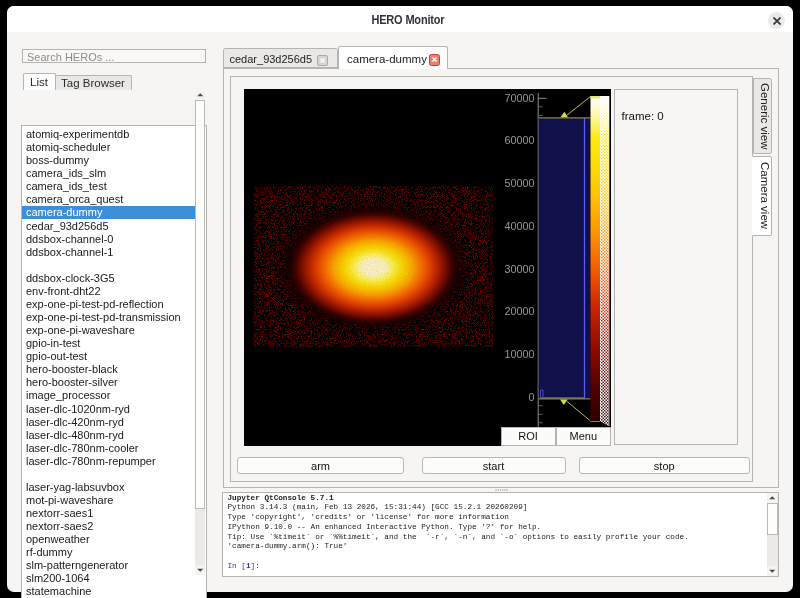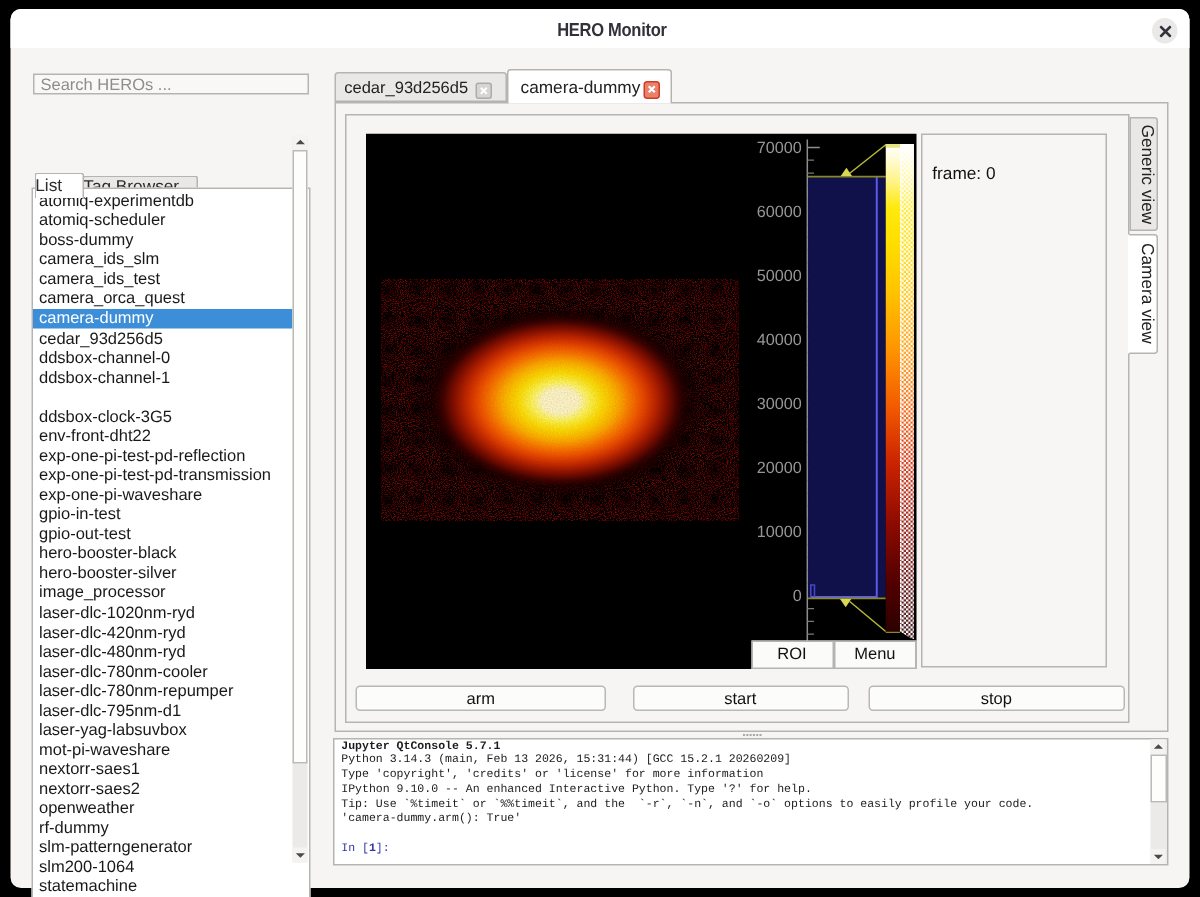--- a/index.html
+++ b/index.html
@@ -8,21 +8,21 @@
   .abs{position:absolute;}
   svg{display:block;}
   #win{left:7px;top:6px;width:786px;height:585.5px;background:#f6f5f3;border-radius:7px;}
   #titlebar{left:7px;top:6px;width:786px;height:26px;background:#ffffff;border-radius:7px 7px 0 0;}
   #title{left:0;top:12.5px;width:800px;text-align:center;font-weight:bold;font-size:12.5px;color:#31313a;letter-spacing:-0.2px;transform:translateX(7px) scaleX(0.88);transform-origin:408px 0;}
   #closebtn{left:768px;top:12px;width:17px;height:17px;border-radius:50%;background:#eae9e8;}
   #closebtn svg{position:absolute;left:5px;top:5px;}
   
   #search{left:22px;top:49.3px;width:178px;height:10.7px;border:1px solid #b5b4b1;background:#f9f8f6;
           font-size:11px;color:#8d8d89;padding:1.3px 0 0 4px;line-height:11px;}
-  .tab{border:1px solid #b5b4b1;border-bottom:none;border-radius:2px 2px 0 0;font-size:11.5px;color:#2b2b2b;margin-top:42px;}
+  .tab{border:1px solid #b5b4b1;border-bottom:none;border-radius:2px 2px 0 0;font-size:11.5px;color:#2b2b2b;text-align:center;}
   #tab-list{left:22.5px;top:73px;width:31px;height:16px;background:#fff;z-index:3;line-height:16px;}
   #tab-tag{left:54.5px;top:74.5px;width:75px;height:14.5px;background:#e9e8e6;line-height:14px;}
   #listbox{left:20.5px;top:89px;width:184px;height:486px;background:#fff;border:1px solid #b5b4b1;z-index:2;margin-top:36px;}
   .li{position:absolute;left:0;width:174px;height:13.1px;line-height:13.4px;font-size:11px;color:#191919;padding-left:4.5px;white-space:nowrap;}
   .li.sel{background:#3d8ed8;color:#fff;}
   
   #lsb{left:194.5px;top:89.5px;width:10px;height:485px;background:#ebeae8;z-index:4;}
   .sbtn{position:absolute;left:0;width:10px;height:10px;background:#f4f3f1;}
   .sthumb{position:absolute;background:#fdfdfc;border:1px solid #bab9b6;box-sizing:border-box;}
   
@@ -86,21 +86,20 @@
 <div class="li" style="top:211.1px">gpio-in-test</div>
 <div class="li" style="top:224.2px">gpio-out-test</div>
 <div class="li" style="top:237.3px">hero-booster-black</div>
 <div class="li" style="top:250.3px">hero-booster-silver</div>
 <div class="li" style="top:263.4px">image_processor</div>
 <div class="li" style="top:276.5px">laser-dlc-1020nm-ryd</div>
 <div class="li" style="top:289.5px">laser-dlc-420nm-ryd</div>
 <div class="li" style="top:302.6px">laser-dlc-480nm-ryd</div>
 <div class="li" style="top:315.7px">laser-dlc-780nm-cooler</div>
 <div class="li" style="top:328.8px">laser-dlc-780nm-repumper</div>
-<div class="li" style="top:341.8px">laser-dlc-795nm-d1</div>
 <div class="li" style="top:354.9px">laser-yag-labsuvbox</div>
 <div class="li" style="top:368.0px">mot-pi-waveshare</div>
 <div class="li" style="top:381.0px">nextorr-saes1</div>
 <div class="li" style="top:394.1px">nextorr-saes2</div>
 <div class="li" style="top:407.2px">openweather</div>
 <div class="li" style="top:420.2px">rf-dummy</div>
 <div class="li" style="top:433.3px">slm-patterngenerator</div>
 <div class="li" style="top:446.4px">slm200-1064</div>
 <div class="li" style="top:459.4px">statemachine</div>
 <div class="li" style="top:472.5px">temp-ceiling-hafive</div>

